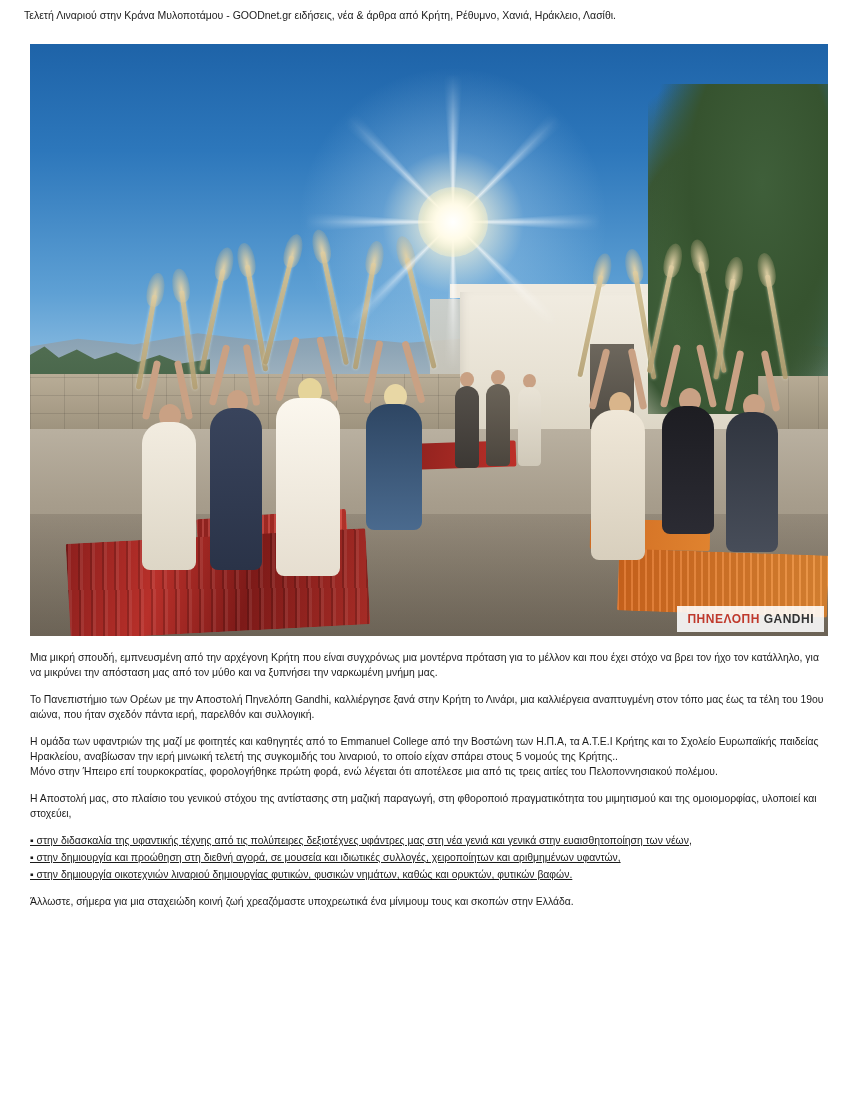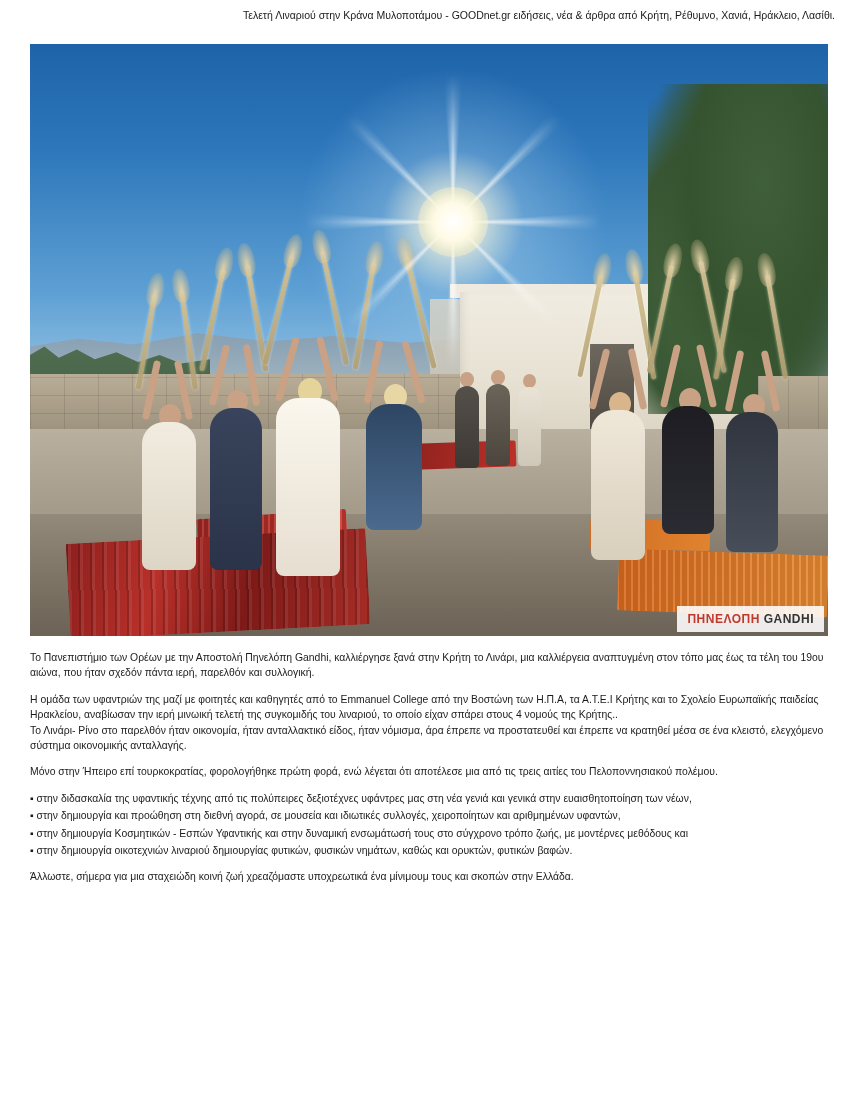--- a/index.html
+++ b/index.html
@@ -25,21 +25,20 @@
   .doc-title {
     position: absolute;
     top: 8px;
     left: 24px;
     right: 24px;
     font-size: 10.5px;
     line-height: 14px;
     color: #1a1a1a;
     white-space: nowrap;
     overflow: hidden;
-    text-align: right;
   }
   .figure {
     position: absolute;
     top: 44px;
     left: 30px;
     width: 798px;
     height: 592px;
     overflow: hidden;
     background: #6b8fae;
   }
@@ -266,21 +265,21 @@
     width: 800px;
     font-size: 10.4px;
     line-height: 15.4px;
     color: #1b1b1b;
   }
   .content p {
     margin: 0 0 11px 0;
     text-align: left;
   }
   .content p.tight { margin-bottom: 0; }
-  .content .bullet { margin: 0 0 2px 0; }
+  .content .bullet { margin: 0 0 2px 0; text-decoration: underline; }
   .content .list-block { margin-bottom: 11px; }
   .footer {
     position: absolute;
     left: 14px;
     right: 14px;
     bottom: 10px;
     font-size: 10.4px;
     color: #1b1b1b;
     white-space: nowrap;
     overflow: hidden;
@@ -392,26 +391,26 @@
     <div class="sunburst"></div>
     <div class="sun-core"></div>
 
     <div class="watermark">
       <span class="wm-a">ΠΗΝΕΛΟΠΗ</span>
       <span class="wm-b">GANDHI</span>
     </div>
   </div>
 
   <div class="content">
+    <p>Μια μικρή σπουδή, εμπνευσμένη από την αρχέγονη Κρήτη που είναι συγχρόνως μια μοντέρνα πρόταση για το μέλλον και που έχει στόχο να βρει τον ήχο τον κατάλληλο, για να μικρύνει την απόσταση μας από τον μύθο και να ξυπνήσει την ναρκωμένη μνήμη μας.</p>
     <p>Το Πανεπιστήμιο των Ορέων με την Αποστολή Πηνελόπη Gandhi, καλλιέργησε ξανά στην Κρήτη το Λινάρι, μια καλλιέργεια αναπτυγμένη στον τόπο μας έως τα τέλη του 19ου αιώνα, που ήταν σχεδόν πάντα ιερή, παρελθόν και συλλογική.</p>
-    <p class="tight">Η ομάδα των υφαντριών της μαζί με φοιτητές και καθηγητές από το Emmanuel College από την Βοστώνη των Η.Π.Α, τα Α.Τ.Ε.Ι Κρήτης και το Σχολείο Ευρωπαϊκής παιδείας Ηρακλείου, αναβίωσαν την ιερή μινωική τελετή της συγκομιδής του λιναριού, το οποίο είχαν σπάρει στους 4 νομούς της Κρήτης..</p>
-    <p>Το Λινάρι- Ρίνο στο παρελθόν ήταν οικονομία, ήταν ανταλλακτικό είδος, ήταν νόμισμα, άρα έπρεπε να προστατευθεί και έπρεπε να κρατηθεί μέσα σε ένα κλειστό, ελεγχόμενο σύστημα οικονομικής ανταλλαγής.</p>
+    <p class="tight">Η ομάδα των υφαντριών της μαζί με φοιτητές και καθηγητές από το Emmanuel College από την Βοστώνη των Η.Π.Α, τα Α.Τ.Ε.Ι Κρήτης και το Σχολείο Ευρωπαϊκής παιδείας Ηρακλείου, αναβίωσαν την ιερή μινωική τελετή της συγκομιδής του λιναριού, το οποίο είχαν σπάρει στους 5 νομούς της Κρήτης..</p>
     <p>Μόνο στην Ήπειρο επί τουρκοκρατίας, φορολογήθηκε πρώτη φορά, ενώ λέγεται ότι αποτέλεσε μια από τις τρεις αιτίες του Πελοποννησιακού πολέμου.</p>
+    <p>Η Αποστολή μας, στο πλαίσιο του γενικού στόχου της αντίστασης στη μαζική παραγωγή, στη φθοροποιό πραγματικότητα του μιμητισμού και της ομοιομορφίας, υλοποιεί και στοχεύει,</p>
     <div class="list-block">
       <p class="bullet">▪ στην διδασκαλία της υφαντικής τέχνης από τις πολύπειρες δεξιοτέχνες υφάντρες μας στη νέα γενιά και γενικά στην ευαισθητοποίηση των νέων,</p>
       <p class="bullet">▪ στην δημιουργία και προώθηση στη διεθνή αγορά, σε μουσεία και ιδιωτικές συλλογές, χειροποίητων και αριθμημένων υφαντών,</p>
-      <p class="bullet">▪ στην δημιουργία Κοσμητικών - Εσπών Υφαντικής και στην δυναμική ενσωμάτωσή τους στο σύγχρονο τρόπο ζωής, με μοντέρνες μεθόδους και</p>
       <p class="bullet">▪ στην δημιουργία οικοτεχνιών λιναριού δημιουργίας φυτικών, φυσικών νημάτων, καθώς και ορυκτών, φυτικών βαφών.</p>
     </div>
     <p>Άλλωστε, σήμερα για μια σταχειώδη κοινή ζωή χρεαζόμαστε υποχρεωτικά ένα μίνιμουμ τους και σκοπών στην Ελλάδα.</p>
   </div>
 
 </div>
 
 </body></html>

